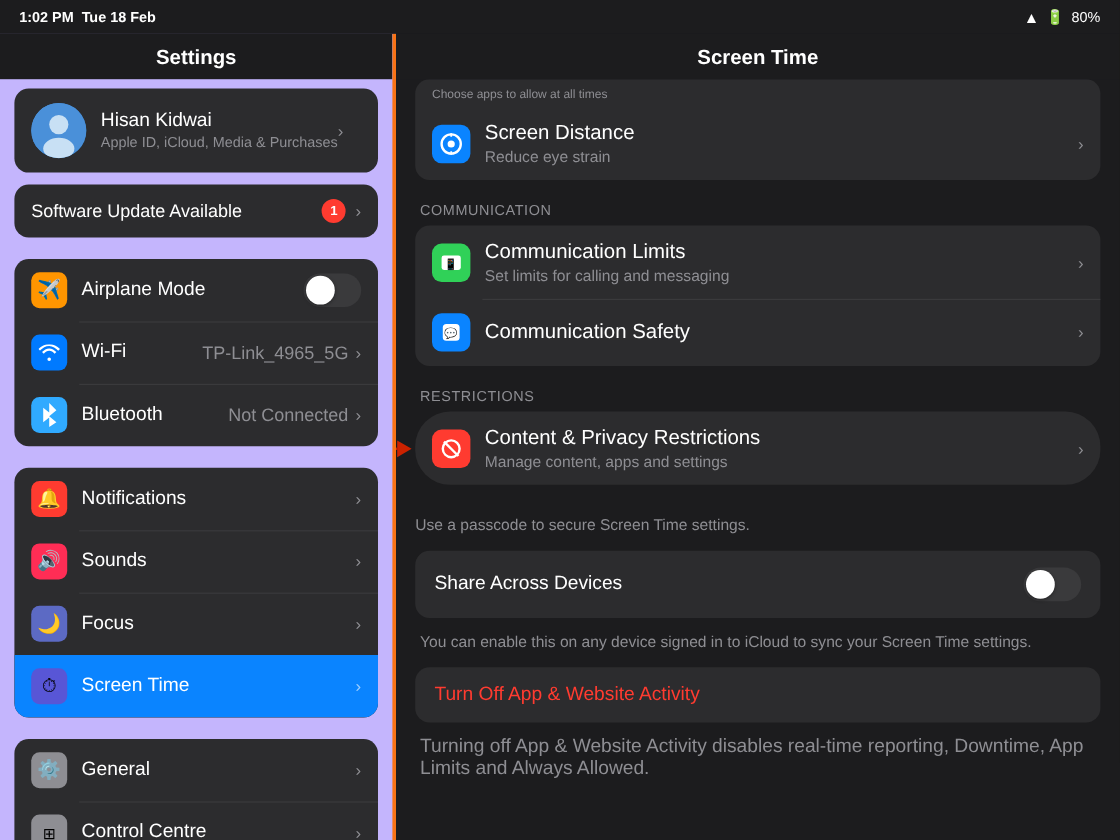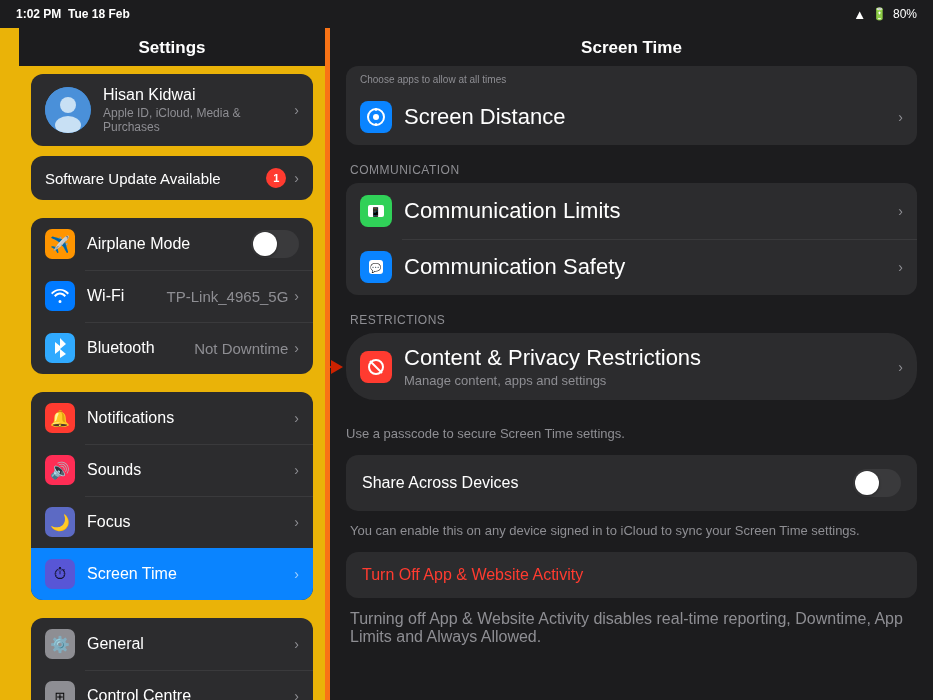--- a/index.html
+++ b/index.html
@@ -43,26 +43,25 @@
     
     .main-layout {
       display: flex;
       flex: 1;
       overflow: hidden;
     }
 
     
     .left-panel {
       width: 330px;
-      background: #eab308;
+      background: #c4b5fd;
       display: flex;
       flex-direction: column;
       overflow: hidden;
-      border-right: 5px solid #f97316;
-      padding-left: 19px;
+      border-right: 3px solid #f97316;
     }
 
     .left-panel-title {
       text-align: center;
       color: #fff;
       font-size: 17px;
       font-weight: 600;
       padding: 10px 0 8px;
       background: #1c1c1e;
     }
@@ -318,21 +317,21 @@
       font-size: 17px;
       flex-shrink: 0;
       margin-right: 12px;
     }
 
     .rp-text {
       flex: 1;
     }
     .rp-title {
       color: #fff;
-      font-size: 22px;
+      font-size: 17px;
     }
     .rp-subtitle {
       color: #8e8e93;
       font-size: 13px;
       margin-top: 2px;
     }
     .rp-chevron {
       color: #8e8e93;
       font-size: 14px;
     }
@@ -484,21 +483,21 @@
           <span class="settings-value">TP-Link_4965_5G</span>
           <span class="settings-chevron">›</span>
         </div>
         <div class="settings-row">
           <div class="settings-icon icon-blue2" style="color:#fff;font-size:16px;">
             <svg width="14" height="20" viewBox="0 0 14 20" fill="white">
               <path d="M7 0L13 6l-6 5 6 5-6 4v-8l-5 4V4l5 4V0z"></path>
             </svg>
           </div>
           <span class="settings-label">Bluetooth</span>
-          <span class="settings-value">Not Downtime</span>
+          <span class="settings-value">Not Connected</span>
           <span class="settings-chevron">›</span>
         </div>
       </div>
 
       <div class="settings-group">
         <div class="settings-row">
           <div class="settings-icon icon-red">🔔</div>
           <span class="settings-label">Notifications</span>
           <span class="settings-chevron">›</span>
         </div>
@@ -546,37 +545,39 @@
           <div class="rp-icon" style="background:#0a84ff;">
             <svg width="20" height="20" viewBox="0 0 20 20" fill="white">
               <circle cx="10" cy="10" r="8" stroke="white" stroke-width="2" fill="none"></circle>
               <circle cx="10" cy="10" r="3" fill="white"></circle>
               <line x1="10" y1="1" x2="10" y2="4" stroke="white" stroke-width="1.5"></line>
               <line x1="10" y1="16" x2="10" y2="19" stroke="white" stroke-width="1.5"></line>
             </svg>
           </div>
           <div class="rp-text">
             <div class="rp-title">Screen Distance</div>
+            <div class="rp-subtitle">Reduce eye strain</div>
           </div>
           <span class="rp-chevron">›</span>
         </div>
       </div>
 
       <div class="section-header">COMMUNICATION</div>
       <div class="rp-group">
         <div class="rp-row">
           <div class="rp-icon" style="background:#30d158;">
             <svg width="18" height="18" viewBox="0 0 18 18" fill="white">
               <rect x="1" y="3" width="16" height="12" rx="2" fill="white"></rect>
               <rect x="1" y="3" width="16" height="12" rx="2" fill="none" stroke="#30d158" stroke-width="0"></rect>
               <text x="9" y="13" text-anchor="middle" font-size="9" fill="#30d158">📱</text>
             </svg>
           </div>
           <div class="rp-text">
             <div class="rp-title">Communication Limits</div>
+            <div class="rp-subtitle">Set limits for calling and messaging</div>
           </div>
           <span class="rp-chevron">›</span>
         </div>
         <div class="rp-row">
           <div class="rp-icon" style="background:#0a84ff;">
             <svg width="18" height="18" viewBox="0 0 18 18" fill="white">
               <rect x="2" y="2" width="14" height="14" rx="3" fill="white"></rect>
               <text x="9" y="13" text-anchor="middle" font-size="9" fill="#0a84ff">💬</text>
             </svg>
           </div>

